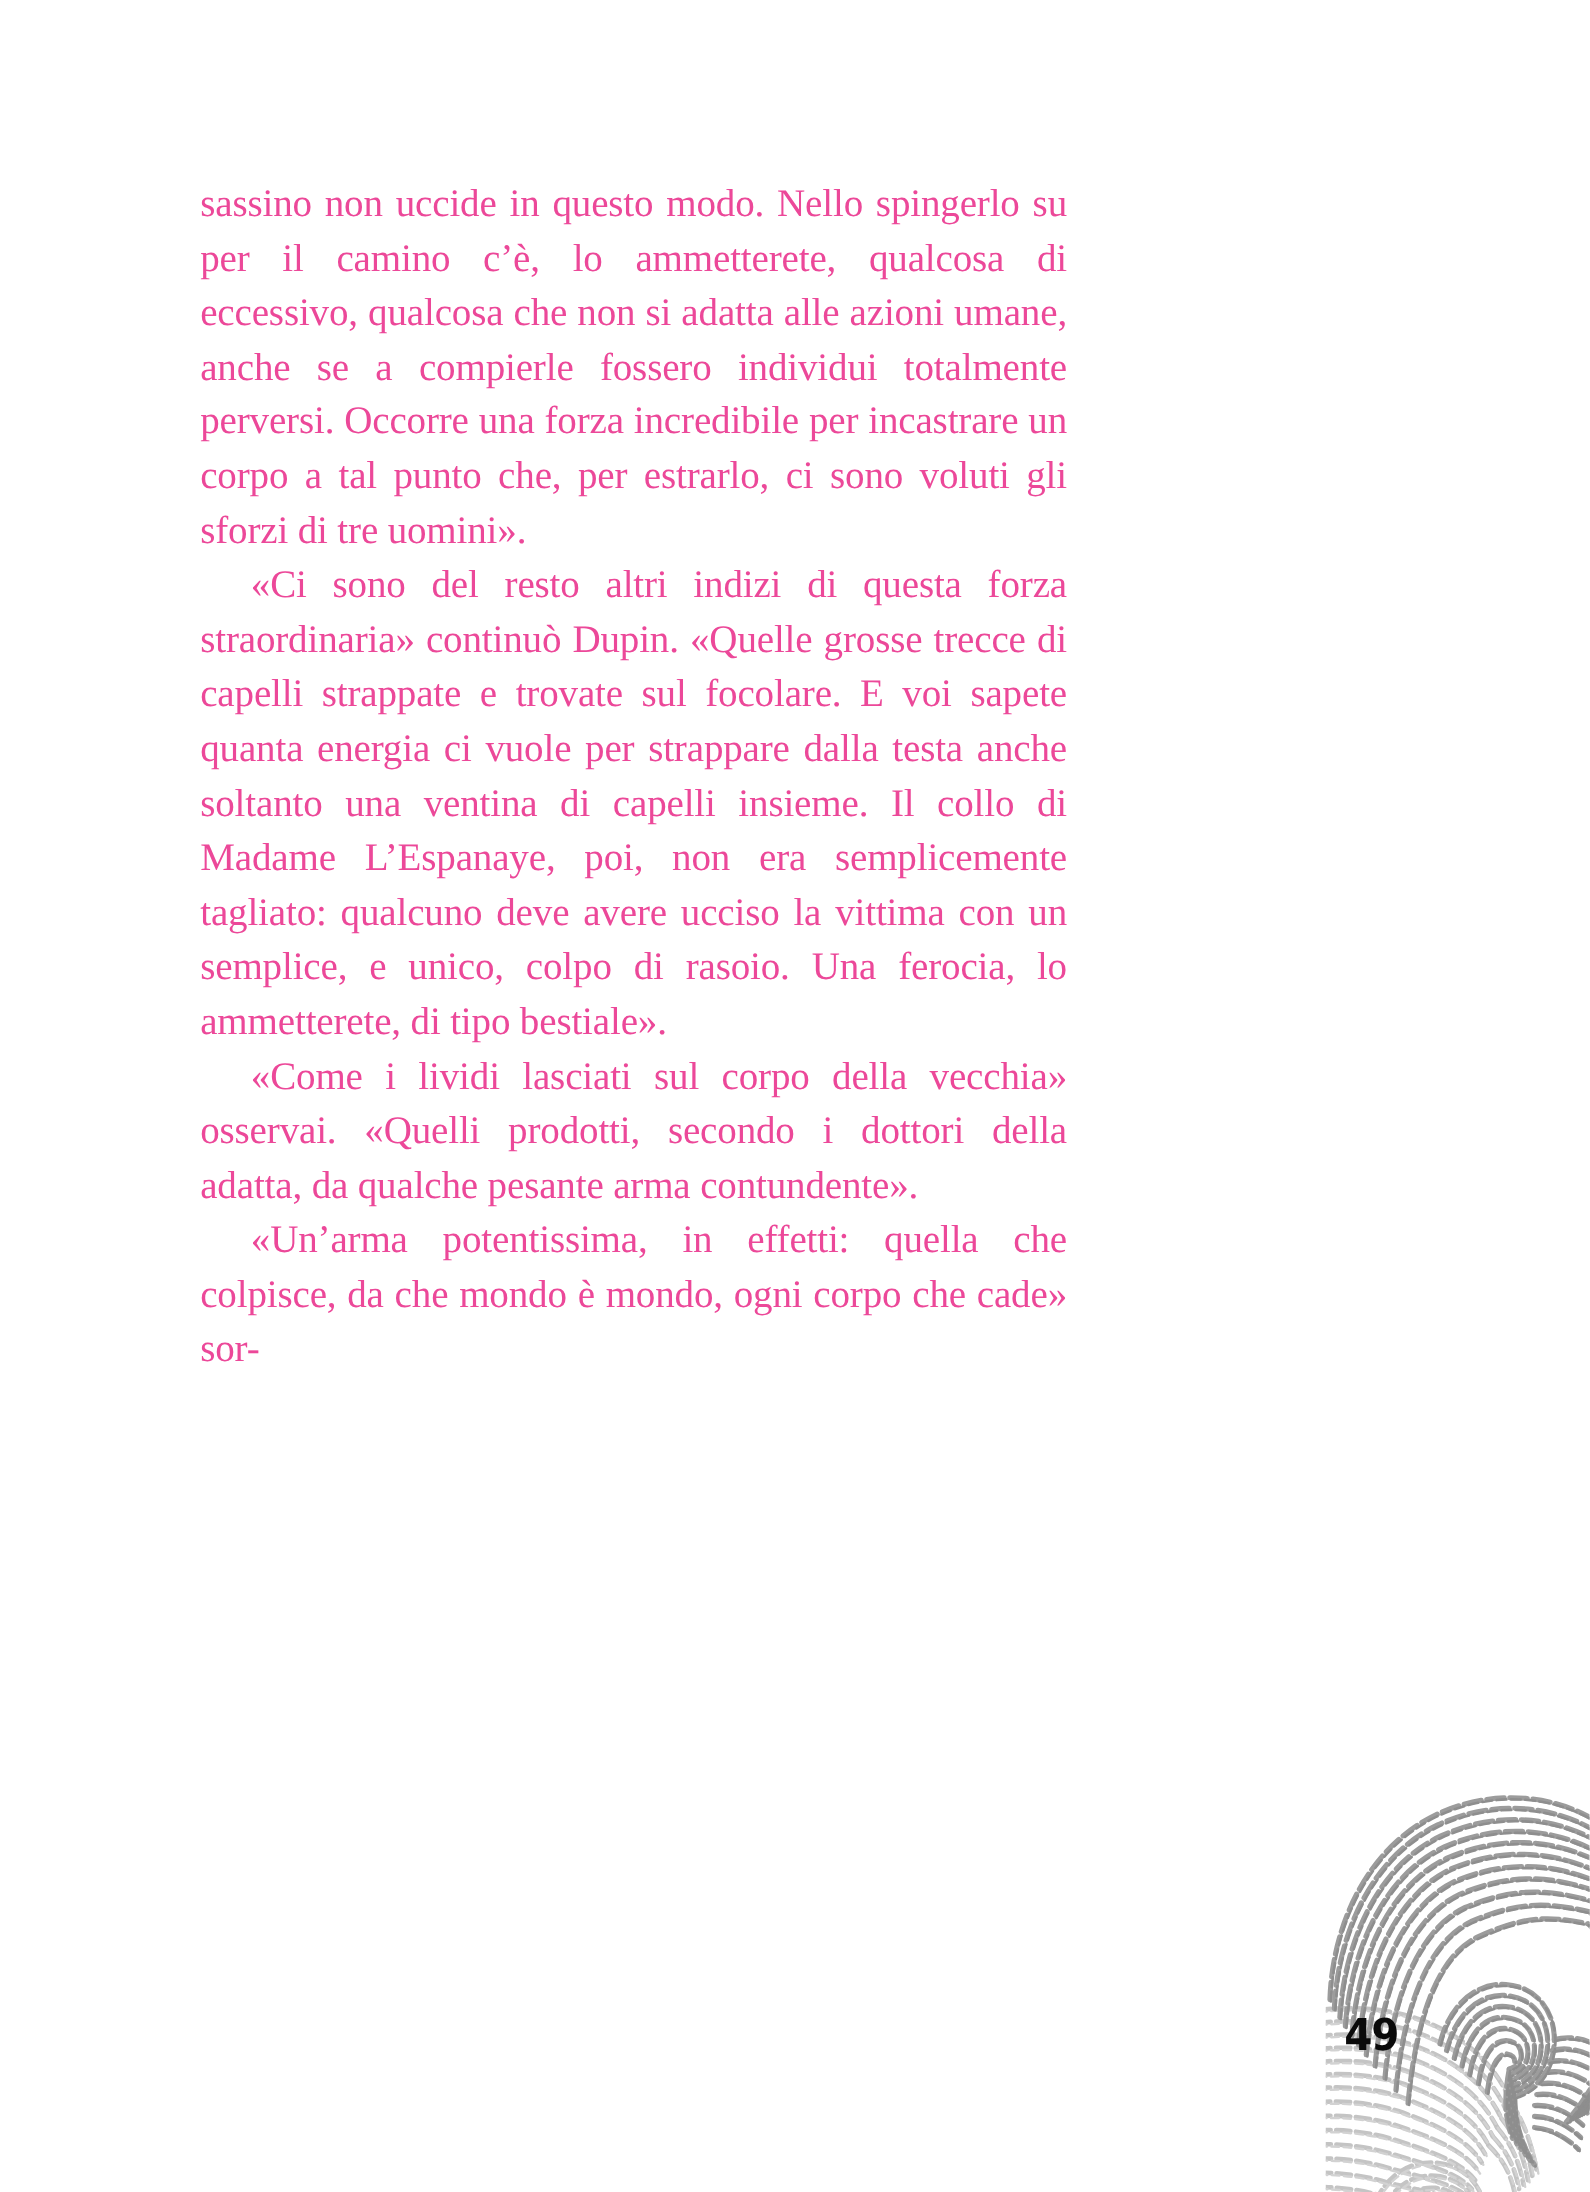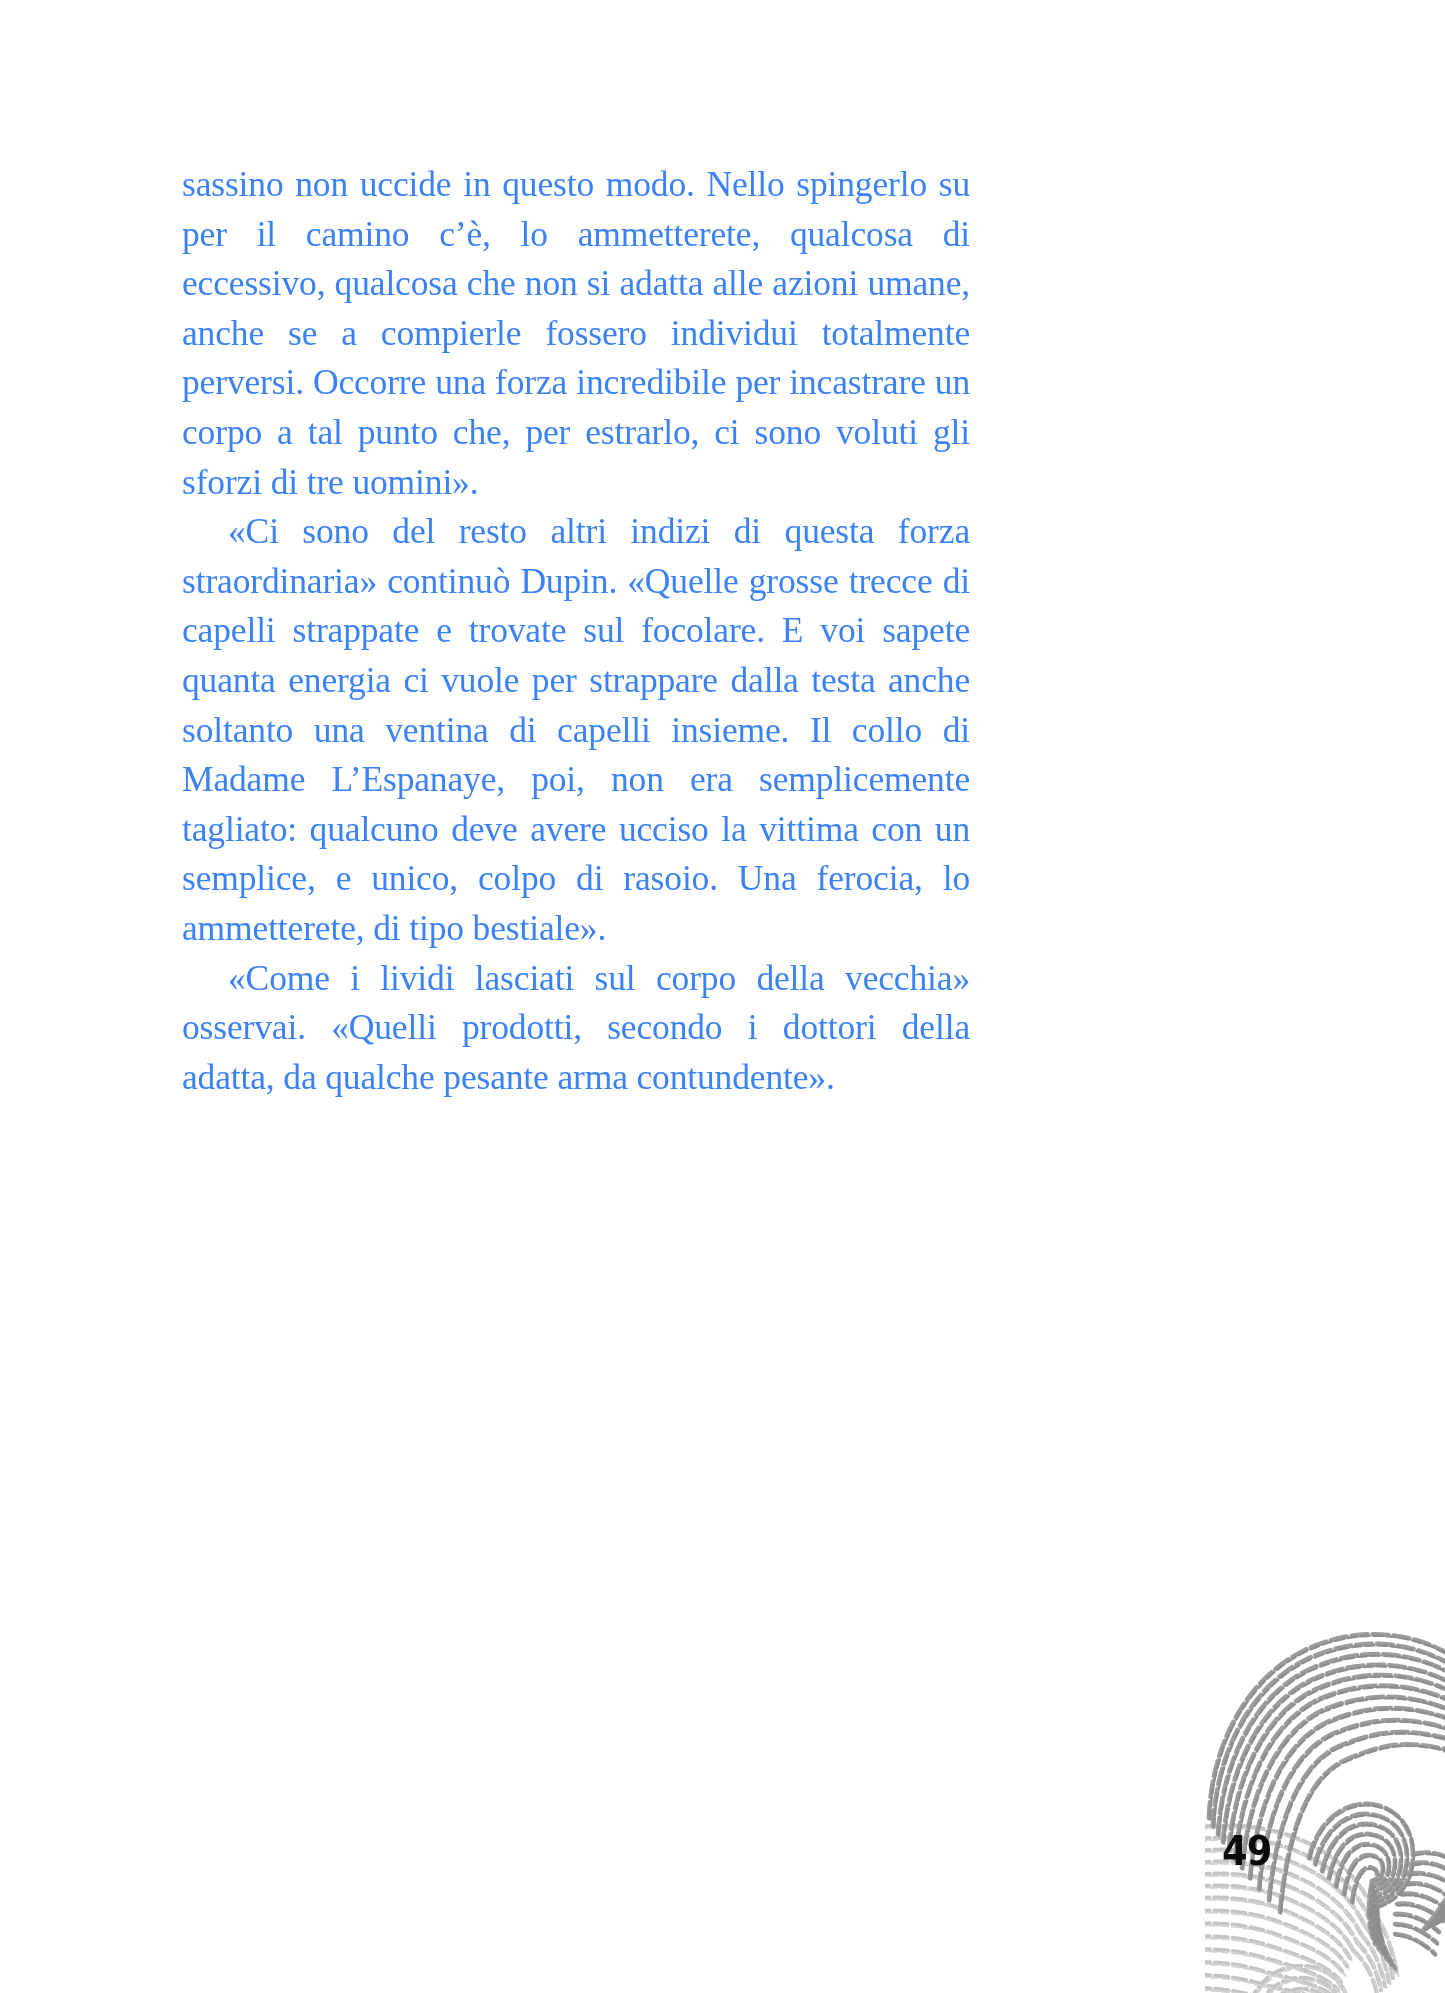--- a/index.html
+++ b/index.html
@@ -29,21 +29,21 @@
     top: 160px;
     width: 788px;
   }
 
   .para {
     margin: 0;
     text-align: justify;
     text-justify: inter-word;
     font-size: 35.5px;
     line-height: 49.6px;
-    color: #3b82f6;
+    color: #ec4899;
     font-family: "Liberation Serif", "DejaVu Serif", serif;
     letter-spacing: -0.15px;
     word-spacing: 0px;
     -webkit-font-smoothing: antialiased;
   }
   .para.indent {
     text-indent: 46px;
   }
   
   .para:last-child { }
@@ -207,15 +207,16 @@
       </g>
     </svg>
   </div>
 
   <div id="page-number">49</div>
 
   <div id="text-column">
     <p class="para">sassino non uccide in questo modo. Nello spingerlo su per il camino c’è, lo ammetterete, qualcosa di eccessivo, qualcosa che non si adatta alle azioni umane, anche se a compierle fossero individui totalmente perversi. Occorre una forza incredibile per incastrare un corpo a tal punto che, per estrarlo, ci sono voluti gli sforzi di tre uomini».</p>
     <p class="para indent">«Ci sono del resto altri indizi di questa forza straordinaria» continuò Dupin. «Quelle grosse trecce di capelli strappate e trovate sul focolare. E voi sapete quanta energia ci vuole per strappare dalla testa anche soltanto una ventina di capelli insieme. Il collo di Madame L’Espanaye, poi, non era semplicemente tagliato: qualcuno deve avere ucciso la vittima con un semplice, e unico, colpo di rasoio. Una ferocia, lo ammetterete, di tipo bestiale».</p>
     <p class="para indent">«Come i lividi lasciati sul corpo della vecchia» osservai. «Quelli prodotti, secondo i dottori della adatta, da qualche pesante arma contundente».</p>
+    <p class="para indent">«Un’arma potentissima, in effetti: quella che colpisce, da che mondo è mondo, ogni corpo che cade» sor-</p>
   </div>
 
 </div>
 
 </body></html>

